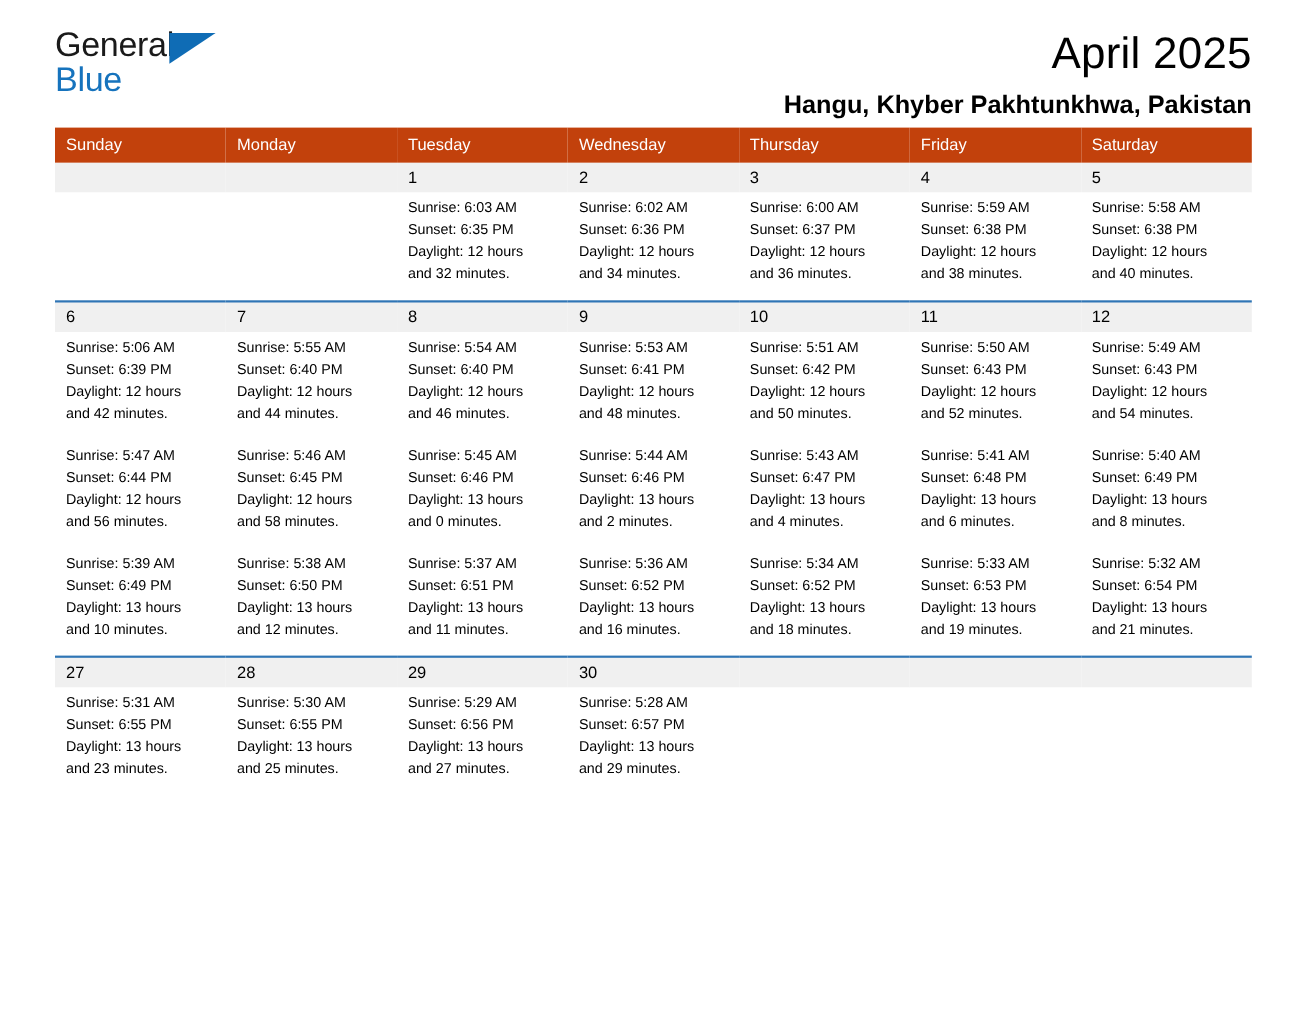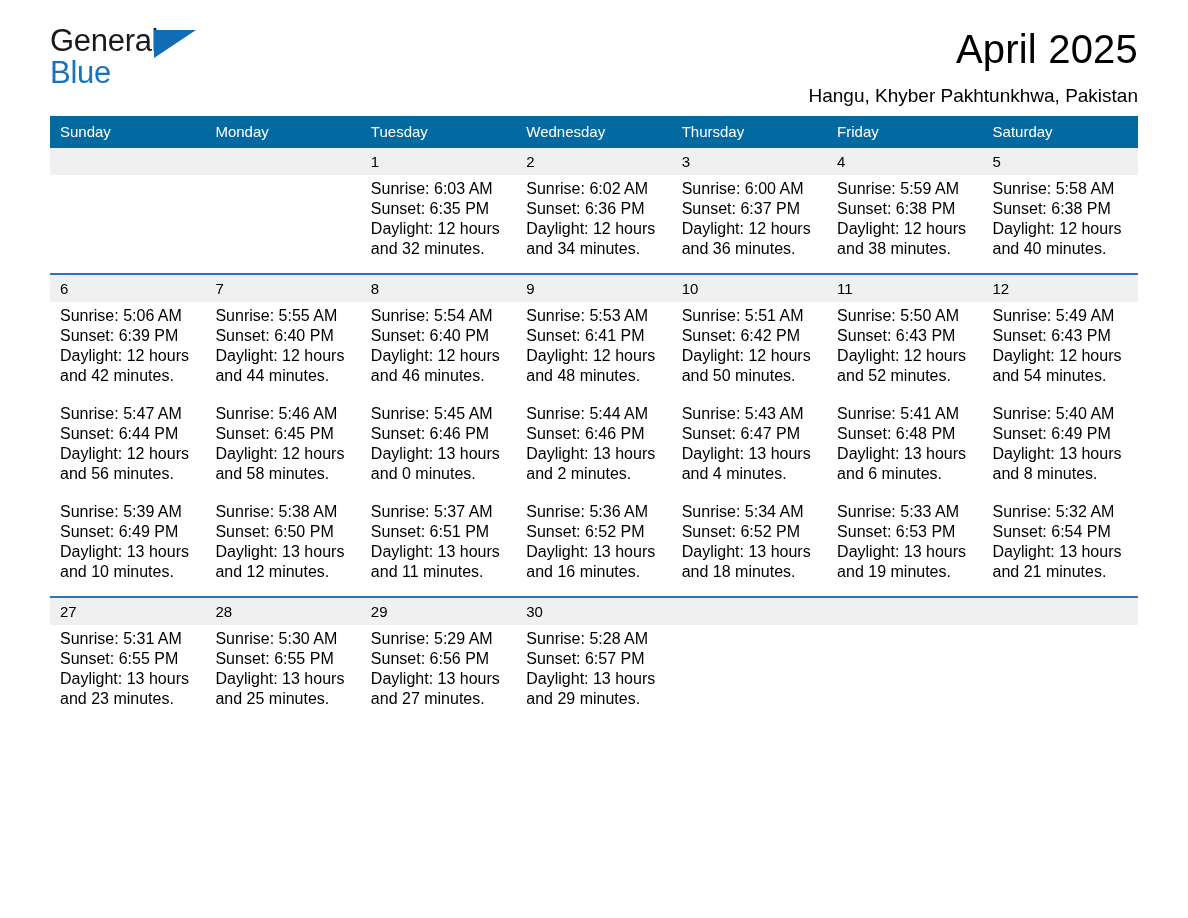--- a/index.html
+++ b/index.html
@@ -70,35 +70,35 @@
   }
   .cal-title {
     font-size: 40px;
     line-height: 46px;
     font-weight: 400;
     color: #000000;
     letter-spacing: 0.2px;
   }
   .cal-subtitle {
     margin-top: 10px;
-    font-size: 19px;
+    font-size: 23px;
     line-height: 27px;
-    font-weight: 400;
+    font-weight: 700;
     color: #000000;
   }
 
   
   .calendar {
     margin-top: 8px;
     width: 1088px;
     border-collapse: collapse;
     table-layout: fixed;
   }
   .calendar th {
-    background: #0369a1;
+    background: #c2410c;
     color: #ffffff;
     font-size: 15px;
     font-weight: 400;
     text-align: left;
     padding: 7px 0 8px 10px;
     height: 16px;
     box-sizing: border-box;
   }
   .calendar col {
     width: 155.4px;
@@ -118,21 +118,21 @@
   tr.week-first .daynum-cell {
     border-top: none;
   }
   .daynum-cell.empty {
     color: transparent;
   }
 
   
   .detail-cell {
     background: #ffffff;
-    font-size: 16px;
+    font-size: 13px;
     line-height: 20px;
     color: #000000;
     padding: 4px 8px 14px 10px;
     vertical-align: top;
     height: 96px;
     box-sizing: border-box;
   }
   .detail-cell .line {
     white-space: nowrap;
   }

